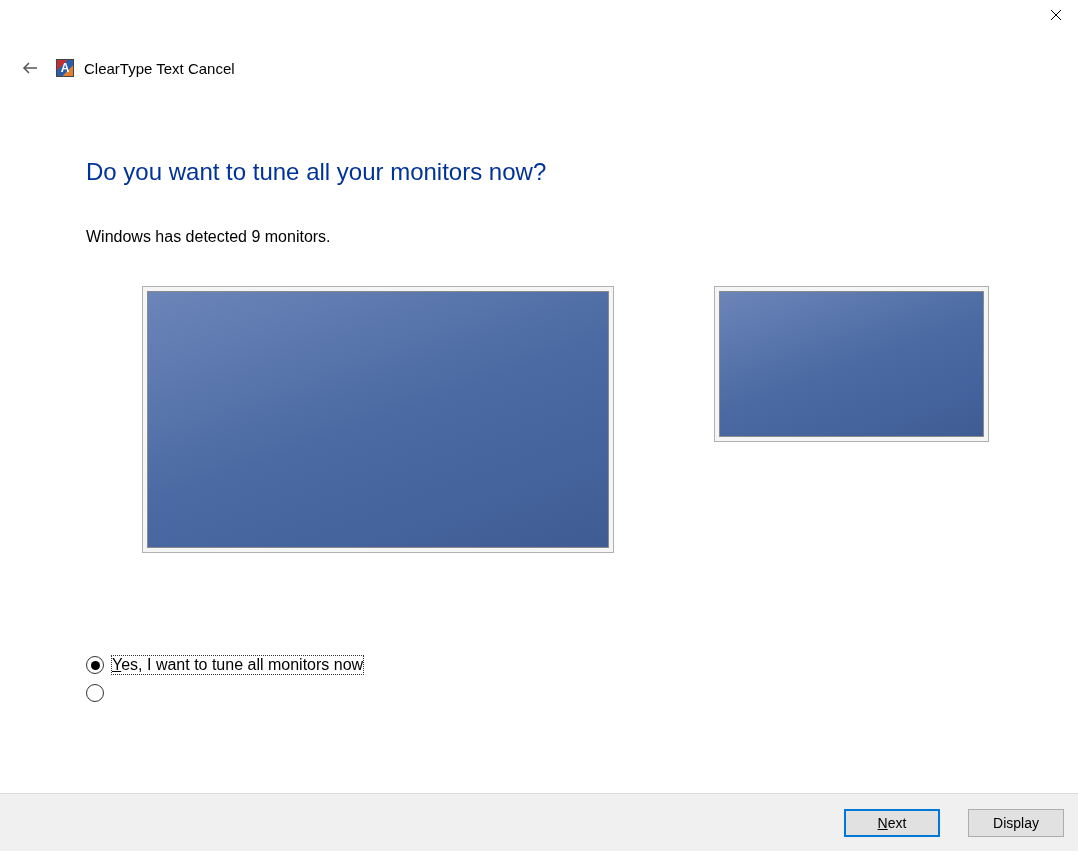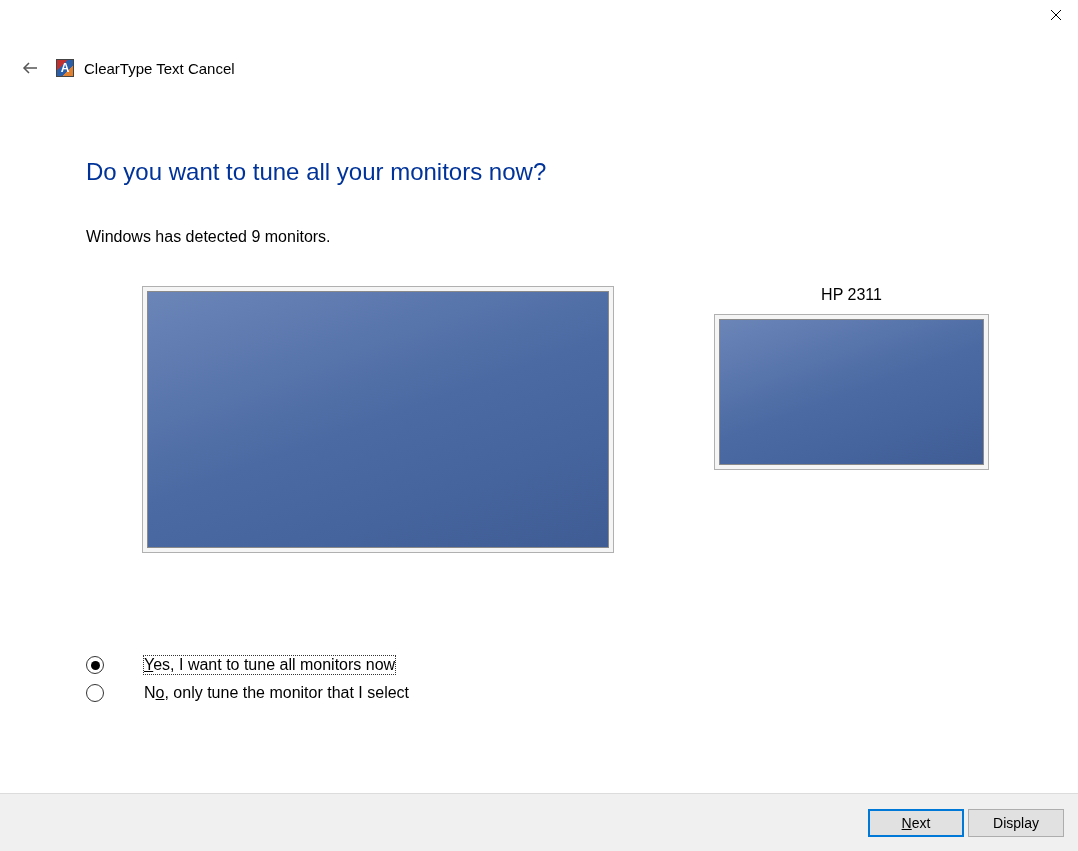--- a/index.html
+++ b/index.html
@@ -120,21 +120,20 @@
   
   .options {
     margin-top: 40px;
   }
   .radio-row {
     display: flex;
     align-items: flex-start;
     margin-bottom: 10px;
     font-size: 16px;
     cursor: pointer;
-    gap: 32px;
   }
   .radio {
     width: 18px;
     height: 18px;
     border: 1.3px solid #333;
     border-radius: 50%;
     margin-right: 8px;
     display: flex;
     align-items: center;
     justify-content: center;
@@ -159,21 +158,21 @@
     left: 0;
     right: 0;
     bottom: 0;
     height: 57px;
     background: #f0f0f0;
     border-top: 1px solid #dcdcdc;
     display: flex;
     align-items: center;
     justify-content: flex-end;
     padding-right: 14px;
-    gap: 4px;
+    gap: 28px;
   }
   .btn {
     min-width: 96px;
     height: 28px;
     border: 1px solid #adadad;
     background: #e1e1e1;
     font-size: 14px;
     font-family: inherit;
     display: flex;
     align-items: center;
@@ -213,35 +212,33 @@
     <h1 class="heading">Do you want to tune all your monitors now?</h1>
     <p class="subtext">Windows has detected 9 monitors.</p>
 
     <div class="monitors">
       <div class="monitor-block m1">
         <div class="monitor">
           <div class="monitor-inner"></div>
         </div>
       </div>
       <div class="monitor-block m2">
-        <div class="monitor-label">HP 2311</div>
         <div class="monitor">
           <div class="monitor-inner"></div>
         </div>
       </div>
     </div>
 
     <div class="options">
       <div class="radio-row focused">
         <span class="radio selected"></span>
         <span class="radio-label"><span class="ul">Y</span><span>es, I want to tune all monitors now</span></span>
       </div>
       <div class="radio-row">
         <span class="radio"></span>
-        <span class="radio-label"><span>N</span><span class="ul">o</span><span>, only tune the monitor that I select</span></span>
       </div>
     </div>
   </div>
 
   <div class="footer">
     <div class="btn primary">
       <span><span class="ul">N</span><span>ext</span></span>
     </div>
     <div class="btn">
       <span>Display</span>

